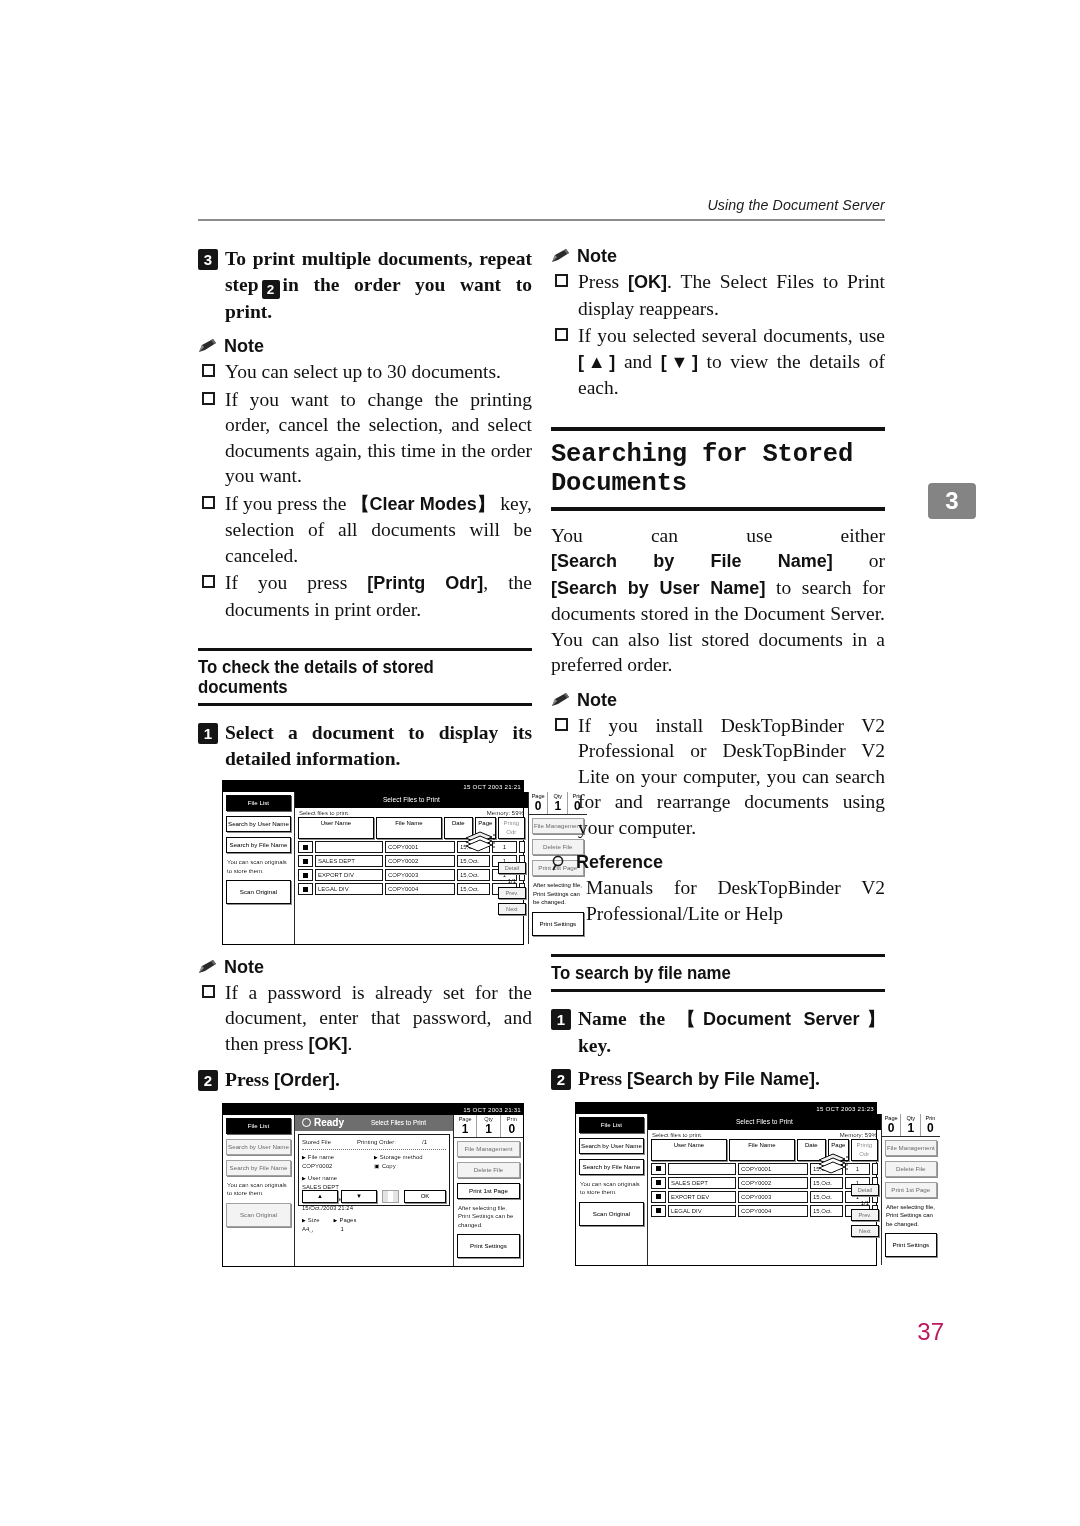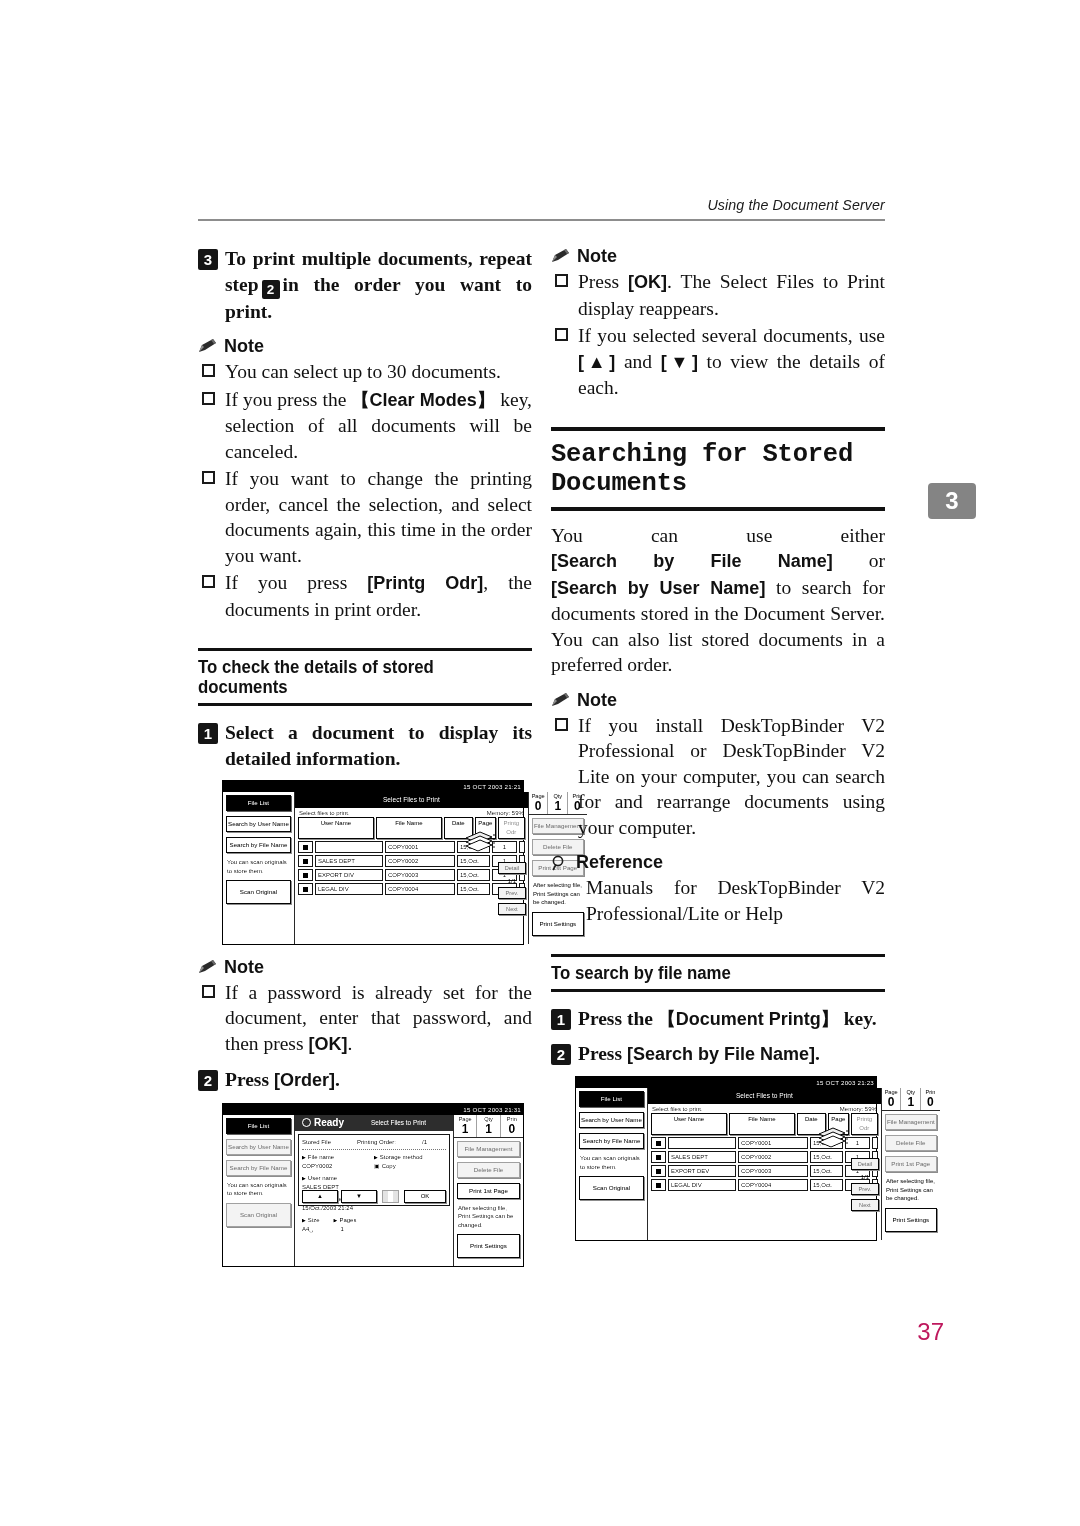--- a/index.html
+++ b/index.html
@@ -188,21 +188,21 @@
     font-size:6px; line-height:8.5px; color:#141414;
     margin:2px 0 5px 1px;
   }
 
   .lcd-title-bar {
     background:#0c0c0c; color:#f3f3f3;
     font-size:6.6px; line-height:16px; height:16px;
     text-align:center;
   }
   .lcd-title-bar.ready {
-    display:flex; align-items:flex-start; background:#b91c1c;
+    display:flex; align-items:flex-start; background:#d946ef;
   }
   .ready-word {
     font-weight:700; font-size:10px; margin-left:7px;
     display:flex; align-items:center; gap:3px;
   }
   .ready-circle {
     width:7px; height:7px; border:1.2px solid #f3f3f3; border-radius:50%;
     display:inline-block;
   }
   .ready-sub { flex:1 1 auto; text-align:center; font-size:6.4px; }
@@ -338,25 +338,25 @@
     </span>
     <span>Note</span>
   </div>
 
   <div class="note-item">
     <span class="note-bullet"></span>
     <span class="note-body">You can select up to 30 documents.</span>
   </div>
   <div class="note-item">
     <span class="note-bullet"></span>
-    <span class="note-body"><span>If you press the</span> <span class="keycap">【Clear Modes】</span> <span>key, selection of all documents will be canceled.</span></span>
+    <span class="note-body">If you want to change the printing order, cancel the selection, and select documents again, this time in the order you want.</span>
   </div>
   <div class="note-item">
     <span class="note-bullet"></span>
-    <span class="note-body">If you want to change the printing order, cancel the selection, and select documents again, this time in the order you want.</span>
+    <span class="note-body"><span>If you press the</span> <span class="keycap">【Clear Modes】</span> <span>key, selection of all documents will be canceled.</span></span>
   </div>
   <div class="note-item">
     <span class="note-bullet"></span>
     <span class="note-body"><span>If you press</span> <span class="softkey">[Printg Odr]</span><span>, the documents in print order.</span></span>
   </div>
 
   <div style="margin-top:26px">
     <div class="sub-rule-top"></div>
     <div class="sub-title">To check the details of stored documents</div>
     <div class="sub-rule-bot"></div>
@@ -628,21 +628,21 @@
   <div class="body-text indent-block">Manuals for DeskTopBinder V2 Professional/Lite or Help</div>
 
   <div style="margin-top:28px">
     <div class="sub-rule-top"></div>
     <div class="sub-title">To search by file name</div>
     <div class="sub-rule-bot"></div>
   </div>
 
   <div class="step" style="margin-top:14px">
     <span class="step-num">1</span>
-    <span class="step-text"><span>Press the</span> <span class="keycap">【Document Printg】</span> <span>key.</span></span>
+    <span class="step-text"><span>Name the</span> <span class="keycap">【Document Server】</span> <span>key.</span></span>
   </div>
   <div class="step" style="margin-top:8px">
     <span class="step-num">2</span>
     <span class="step-text"><span>Press</span> <span class="softkey">[Search by File Name]</span><span>.</span></span>
   </div>
 
   <div class="figure">
     <div class="lcd-top">
       <span class="ts">15 OCT 2003 21:23</span>
     </div>

